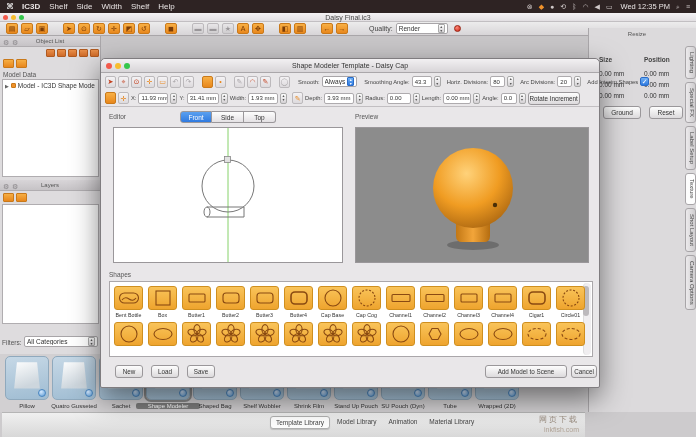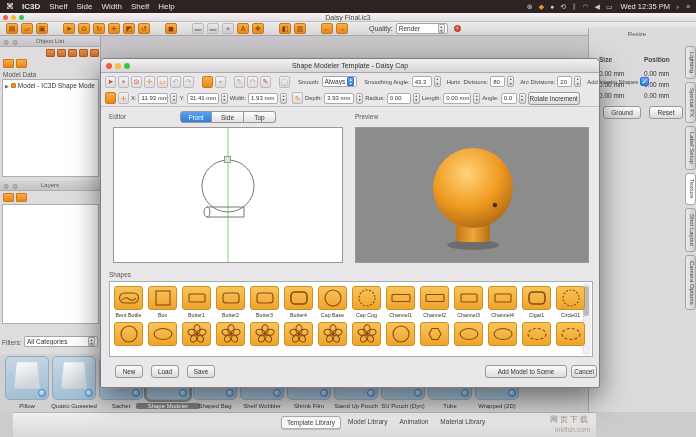--- a/index.html
+++ b/index.html
@@ -43,21 +43,21 @@
   .odot{width:5px;height:5px;border-radius:1px;background:#f0922b;border:1px solid #c9791a;flex:0 0 auto}
   
   .strip{left:0;top:354px;width:696px;height:58px;background:#d2d0d2;z-index:1}
   .thumb{position:absolute;top:2px;width:44px;height:44px;border-radius:5px;background:linear-gradient(170deg,#c6d8e6,#9fbcd2);border:1px solid #8fa9bd}
   .thumb.sel{outline:2px solid #8a8a8a}
   .pkg{position:absolute;left:7px;right:7px;top:4px;bottom:8px;background:linear-gradient(160deg,#ffffff,#cdd6dd 75%);clip-path:polygon(14% 4%,86% 4%,96% 92%,4% 92%)}
   .badge{position:absolute;right:2px;bottom:2px;width:8px;height:8px;border-radius:50%;background:radial-gradient(circle at 35% 30%,#d5e9ff,#5b9bd5);border:1px solid #4a86c0}
   .tlabel{position:absolute;top:49px;width:64px;margin-left:-10px;text-align:center;font-size:6px;color:#333;white-space:nowrap;overflow:hidden}
   .tlabel.sel{background:#7d7d7d;color:#fff;border-radius:2px}
   
-  .bottombar{left:13px;top:412px;width:583px;height:25px;background:linear-gradient(#f0f0f0,#d8d8d8);border-top:1px solid #b5b5b5;z-index:3}
+  .bottombar{left:2px;top:412px;width:583px;height:25px;background:linear-gradient(#f0f0f0,#d8d8d8);border-top:1px solid #b5b5b5;z-index:3}
   .btabs{position:absolute;left:268px;top:3px;display:flex;gap:2px}
   .btab{font-size:6.5px;color:#444;padding:2px 5px;border-radius:3px}
   .btab.active{background:#fdfdfd;border:1px solid #b0b0b0;box-shadow:0 1px 1px rgba(0,0,0,.15)}
   .wmark{position:absolute;right:6px;top:2px;text-align:right;color:#9a8d80;line-height:1.3}
   .wm1{font-size:8px;letter-spacing:2px}
   .wm2{font-size:7px;color:#b0a396}
   
   .right-panel{left:588px;top:28px;width:108px;height:384px;background:#dcdadc;border-left:1px solid #aaa7aa;z-index:2}
   .rp-title{position:absolute;left:0;width:96px;top:3px;text-align:center;font-size:6px;color:#555}
   .col-h{position:absolute;font-size:6.5px;font-weight:bold;color:#444}

